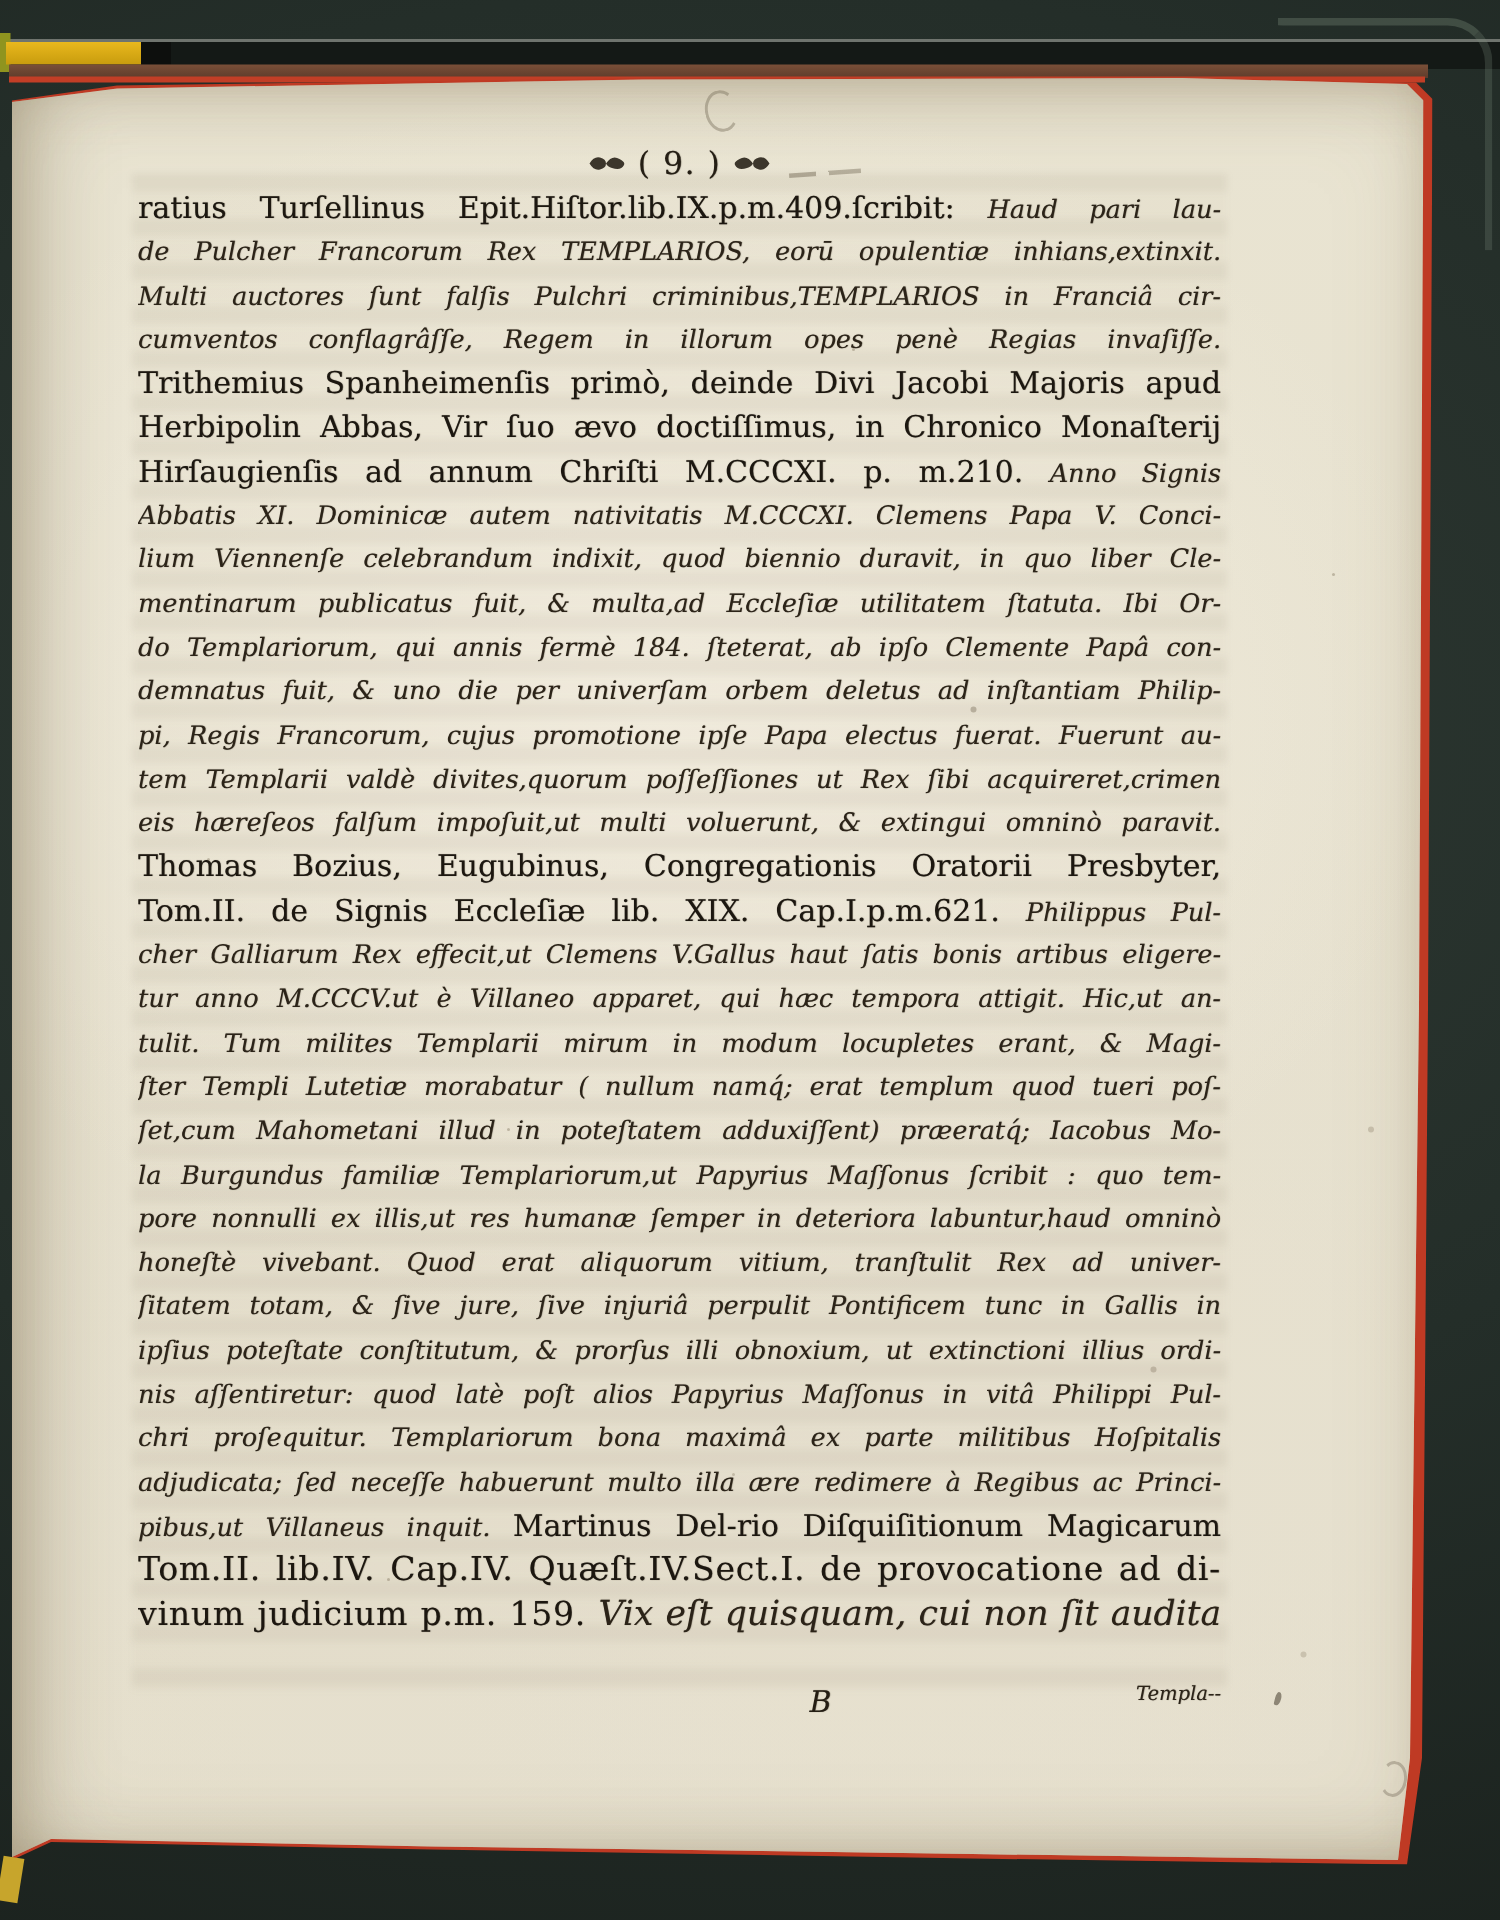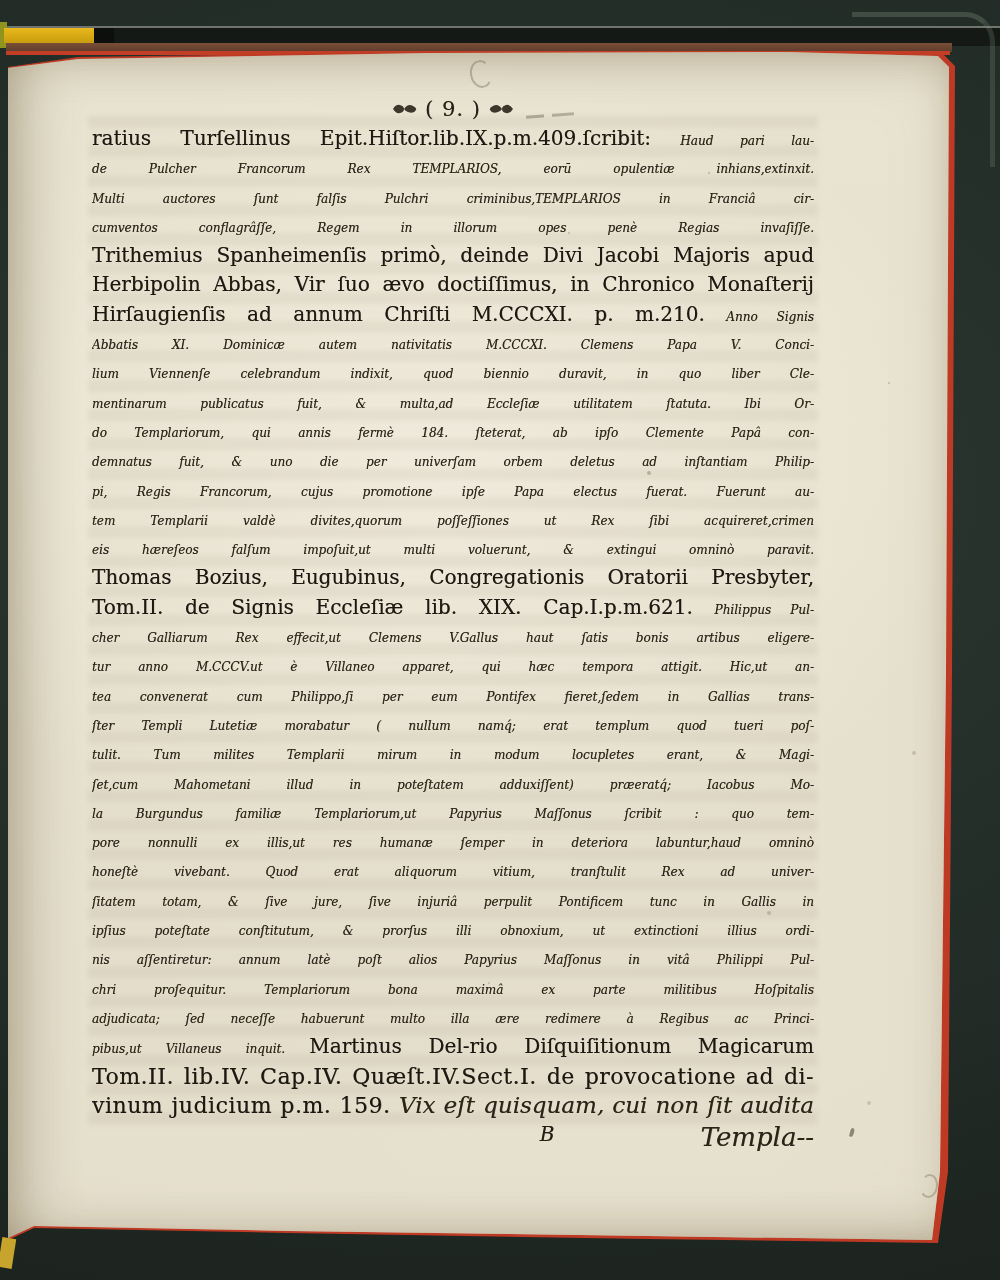--- a/index.html
+++ b/index.html
@@ -44,28 +44,28 @@
     filter:blur(2px);}
   .header{position:absolute;left:84px;top:42px;width:722px;height:30px;
     display:flex;align-items:center;justify-content:center;gap:7px;}
   .pagenum{font-size:21px;color:#241e14;letter-spacing:1px;
     text-shadow:.3px .3px .6px rgba(40,32,20,.5);}
   .fleuron{display:block;opacity:.9;}
   .fleuron.flip{transform:scaleX(-1);}
   .textblock{position:absolute;left:84px;top:72px;width:722px;word-spacing:-1px;}
   .line{height:29.3px;line-height:29.3px;text-align:justify;text-align-last:justify;overflow:hidden;}
   .textblock span{text-shadow:.3px .3px .6px rgba(40,32,20,.55);}
-  .it{font-style:italic;font-size:12px;color:#2b2318;}
+  .it{font-style:italic;font-size:17px;color:#2b2318;}
   .ro{font-size:20px;color:#1c1710;margin-top:44px;}
   .lg .ro{font-size:22px;letter-spacing:.5px;}
   .lg .it{font-size:23px;}
   .sigline{position:absolute;left:84px;top:1070px;width:722px;height:30px;}
   .sig{position:absolute;left:62%;font-style:italic;font-size:20px;color:#241d13;
     text-shadow:.3px .3px .6px rgba(40,32,20,.55);}
-  .catch{position:absolute;right:0;font-style:italic;font-size:26px;color:#2b2318;
+  .catch{position:absolute;right:0;font-style:italic;font-size:13px;color:#2b2318;
     text-shadow:.3px .3px .6px rgba(40,32,20,.55);text-align:right;}
   
   .mark-c{position:absolute;left:462px;top:8px;width:18px;height:24px;
     border:2px solid rgba(125,115,95,.45);border-right-color:transparent;border-radius:50%;
     transform:rotate(-12deg);}
   .mark-dashes{position:absolute;left:518px;top:62px;width:48px;height:3px;transform:rotate(-4deg);
     background:linear-gradient(90deg, rgba(120,110,90,.5) 0 38%, transparent 38% 55%, rgba(120,110,90,.45) 55% 100%);}
   .mark-g{position:absolute;left:912px;top:1122px;width:14px;height:20px;
     border:2px solid rgba(120,110,92,.4);border-left-color:transparent;border-radius:50%;
     transform:rotate(8deg);}
@@ -120,30 +120,29 @@
         <div class="line"><span class="it">mentinarum publicatus fuit, &amp; multa,ad Eccleſiæ utilitatem ſtatuta. Ibi Or-</span></div>
         <div class="line"><span class="it">do Templariorum, qui annis fermè 184. ſteterat, ab ipſo Clemente Papâ con-</span></div>
         <div class="line"><span class="it">demnatus fuit, &amp; uno die per univerſam orbem deletus ad inſtantiam Philip-</span></div>
         <div class="line"><span class="it">pi, Regis Francorum, cujus promotione ipſe Papa electus fuerat.  Fuerunt au-</span></div>
         <div class="line"><span class="it">tem Templarii valdè divites,quorum poſſeſſiones ut Rex ſibi acquireret,crimen</span></div>
         <div class="line"><span class="it">eis hæreſeos falſum impoſuit,ut multi voluerunt, &amp; extingui omninò paravit.</span></div>
         <div class="line"><span class="ro">Thomas Bozius, Eugubinus, Congregationis Oratorii Presbyter,</span></div>
         <div class="line"><span class="ro">Tom.II. de Signis Eccleſiæ lib. XIX. Cap.I.p.m.621. </span><span class="it">Philippus Pul-</span></div>
         <div class="line"><span class="it">cher Galliarum Rex effecit,ut Clemens V.Gallus haut ſatis bonis artibus eligere-</span></div>
         <div class="line"><span class="it">tur anno M.CCCV.ut è Villaneo apparet, qui hæc tempora attigit.  Hic,ut an-</span></div>
-        <div class="line"><span class="it">tea convenerat cum Philippo,ſi per eum Pontifex fieret,ſedem in Gallias trans-</span></div>
+        <div class="line"><span class="it">tulit.  Tum milites Templarii mirum in modum locupletes erant, &amp; Magi-</span></div>
         <div class="line"><span class="it">ſter Templi Lutetiæ morabatur ( nullum namq́; erat templum quod tueri poſ-</span></div>
-        <div class="line"><span class="it">tulit.  Tum milites Templarii mirum in modum locupletes erant, &amp; Magi-</span></div>
         <div class="line"><span class="it">ſet,cum Mahometani illud in poteſtatem adduxiſſent) præeratq́; Iacobus Mo-</span></div>
         <div class="line"><span class="it">la Burgundus familiæ Templariorum,ut Papyrius Maſſonus ſcribit : quo tem-</span></div>
         <div class="line"><span class="it">pore nonnulli ex illis,ut res humanæ ſemper in deteriora labuntur,haud omninò</span></div>
         <div class="line"><span class="it">honeſtè vivebant.  Quod erat aliquorum vitium, tranſtulit Rex ad univer-</span></div>
         <div class="line"><span class="it">ſitatem totam, &amp; ſive jure, ſive injuriâ perpulit Pontificem tunc in Gallis in</span></div>
         <div class="line"><span class="it">ipſius poteſtate conſtitutum, &amp; prorſus illi obnoxium, ut extinctioni illius ordi-</span></div>
-        <div class="line"><span class="it">nis aſſentiretur: annum latè poſt alios Papyrius Maſſonus in vitâ Philippi Pul-</span></div>
+        <div class="line"><span class="it">nis aſſentiretur: quod latè poſt alios Papyrius Maſſonus in vitâ Philippi Pul-</span></div>
         <div class="line"><span class="it">chri proſequitur.  Templariorum bona maximâ ex parte militibus Hoſpitalis</span></div>
         <div class="line"><span class="it">adjudicata; ſed neceſſe habuerunt multo illa ære redimere à Regibus ac Princi-</span></div>
         <div class="line"><span class="it">pibus,ut Villaneus inquit. </span><span class="ro">Martinus Del-rio Diſquiſitionum Magicarum</span></div>
         <div class="line lg"><span class="ro">Tom.II. lib.IV. Cap.IV. Quæſt.IV.Sect.I. de provocatione ad di-</span></div>
         <div class="line lg"><span class="ro">vinum judicium p.m. 159. </span><span class="it">Vix eſt quisquam, cui non ſit audita damnatio</span></div>
       </div>
 
     <div class="sigline">
       <span class="sig">B</span>
       <span class="catch">Templa--</span>

